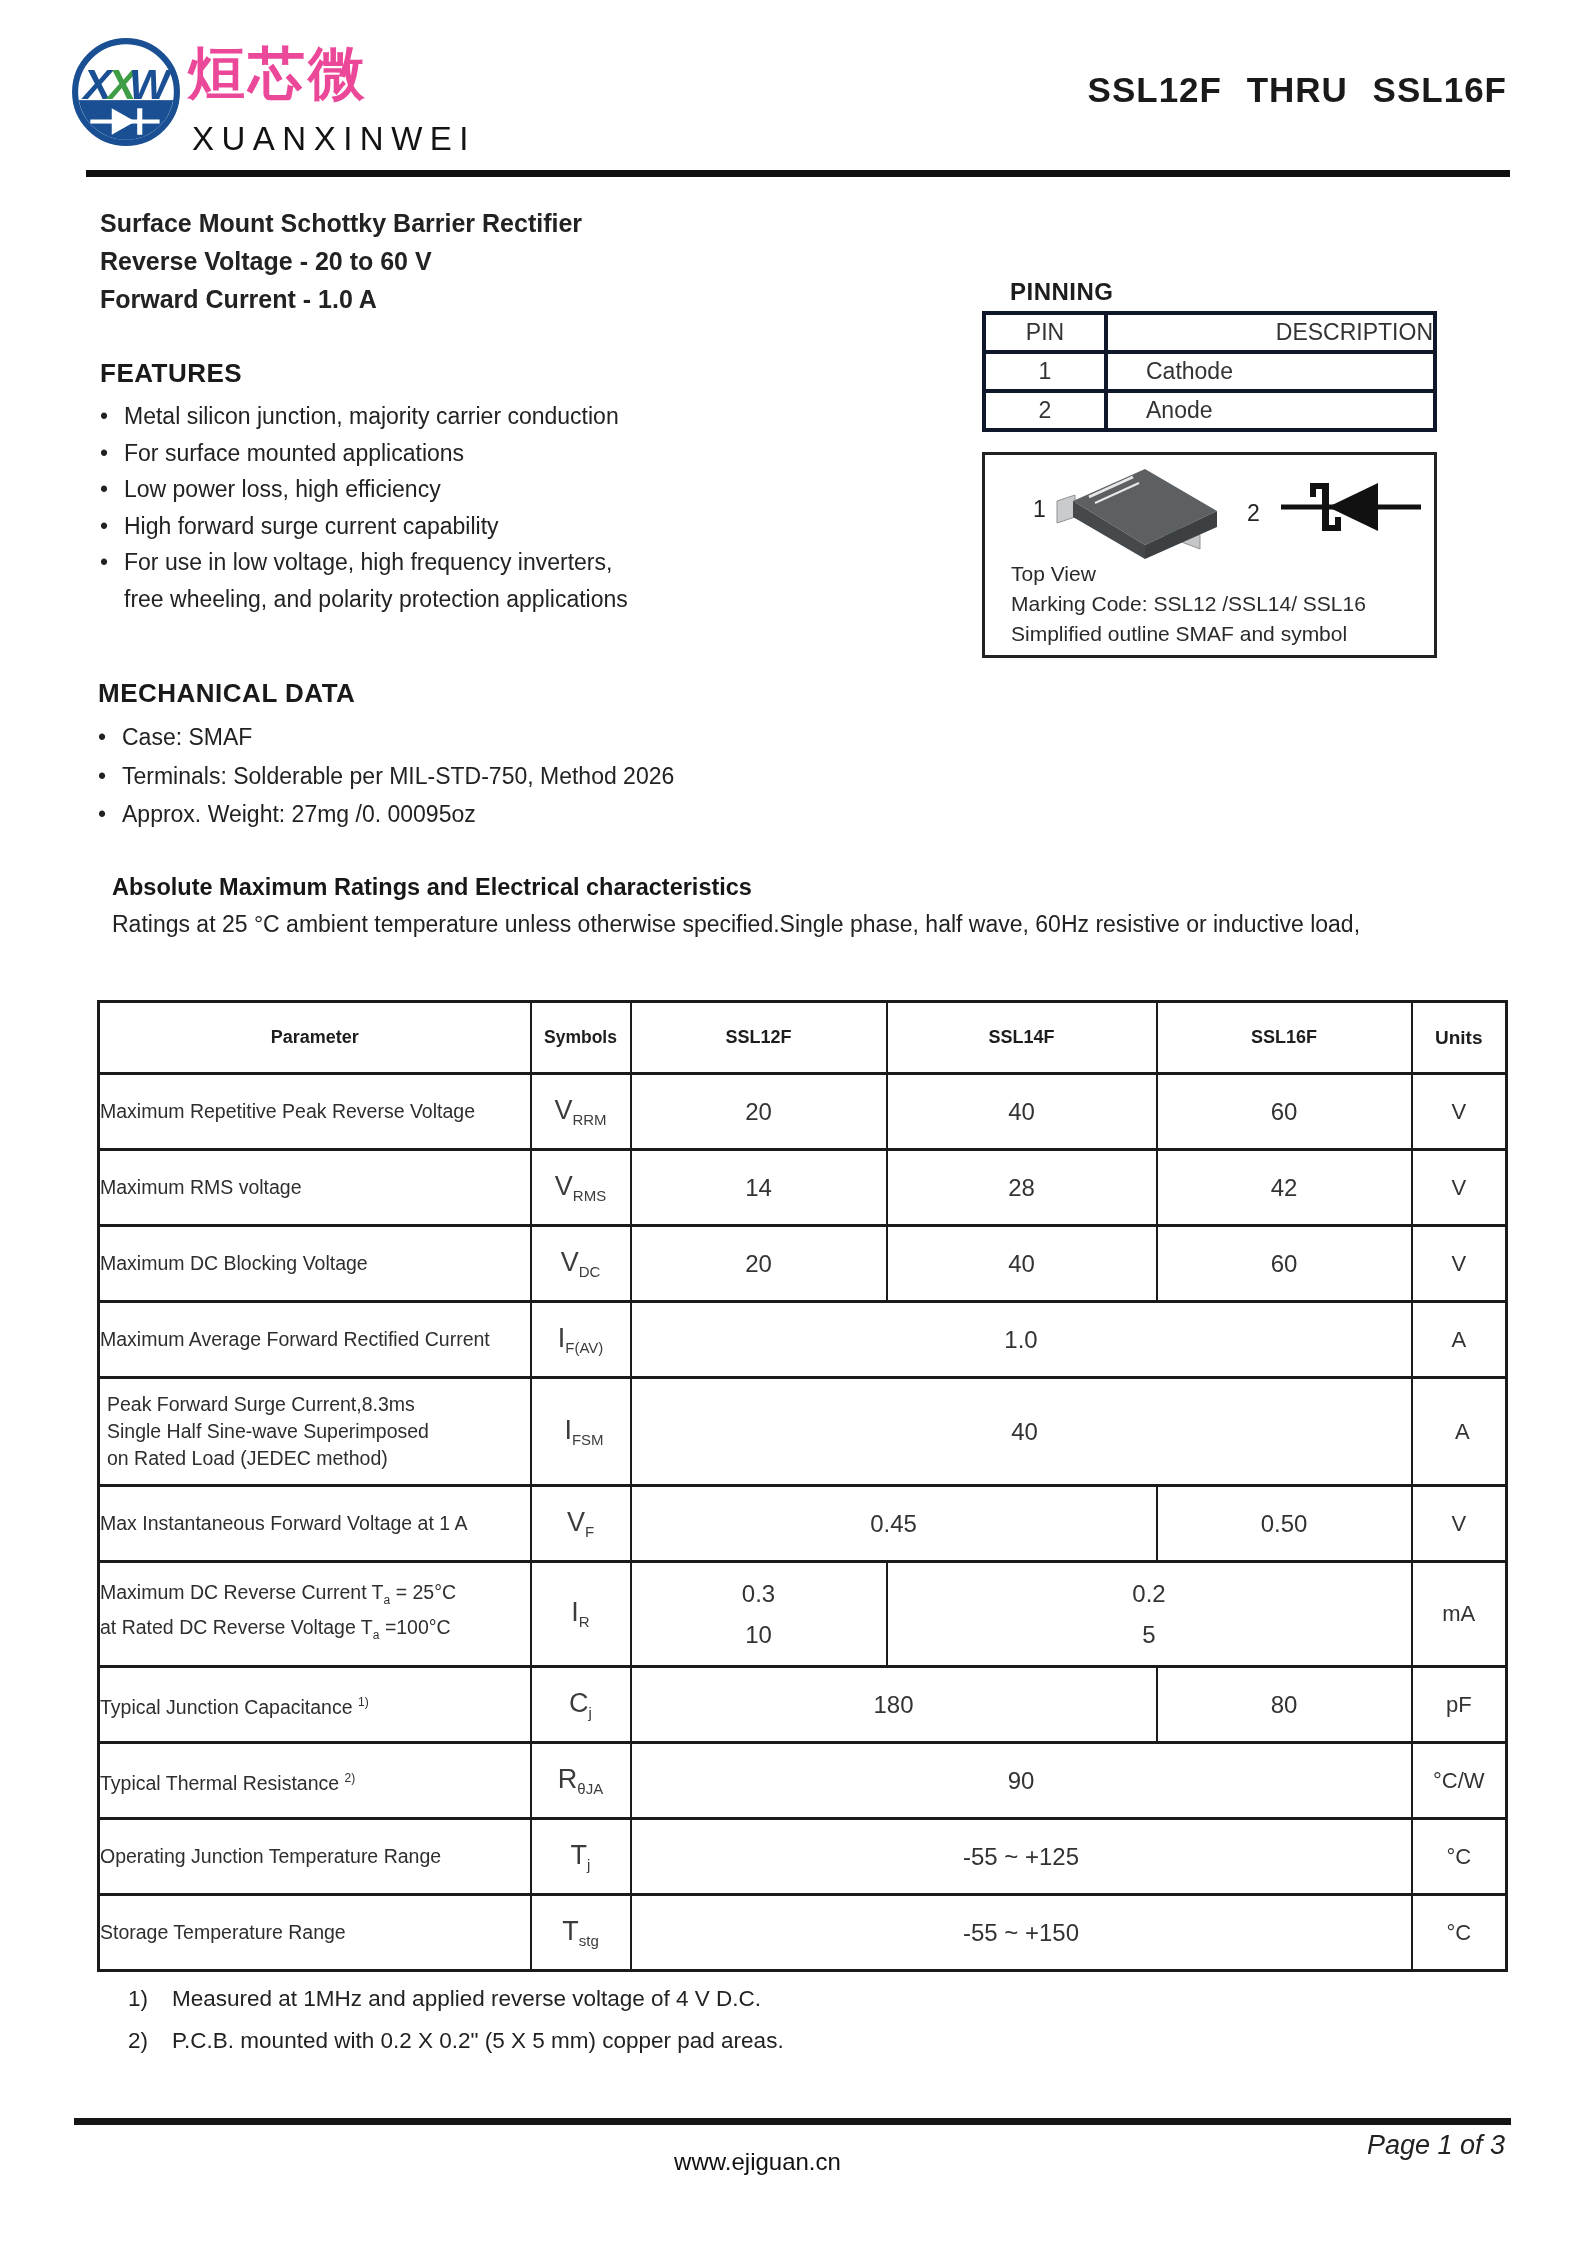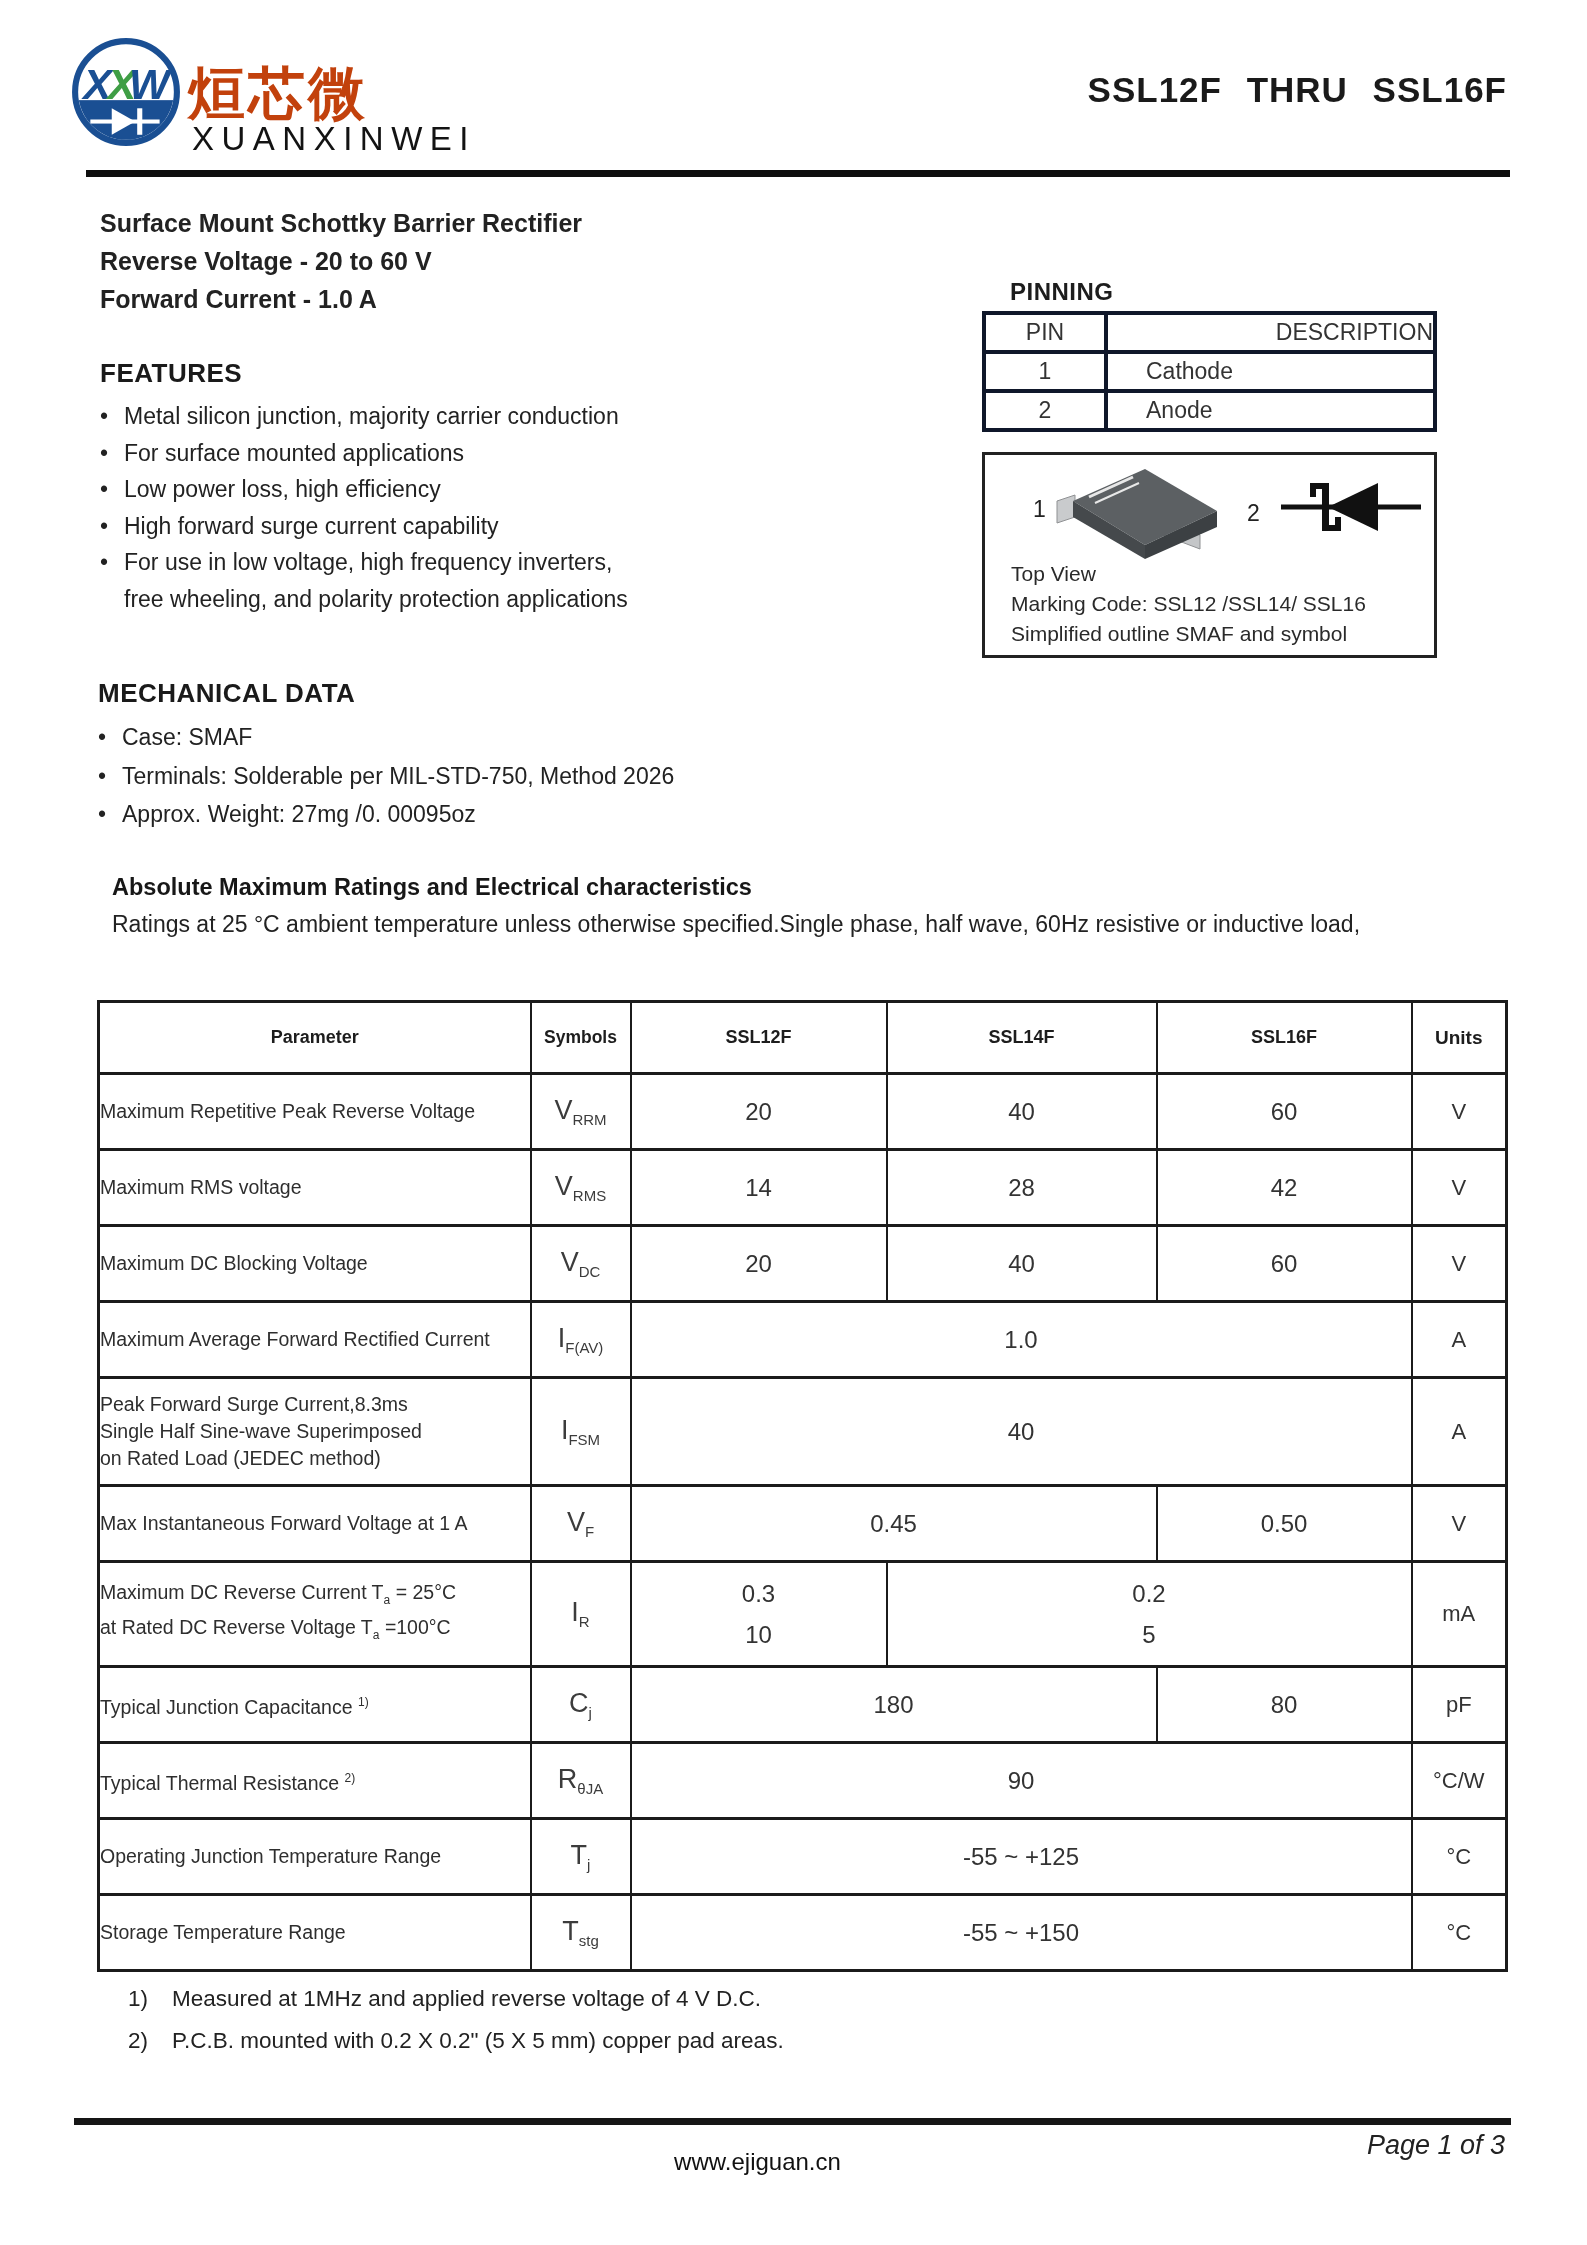--- a/index.html
+++ b/index.html
@@ -2,21 +2,21 @@
 <html><head>
 <meta charset="utf-8">
 <style>
   html,body{margin:0;padding:0;background:#e8e8e8;}
   .page{
     position:relative;width:1587px;height:2245px;background:#ffffff;
     font-family:"Liberation Sans",sans-serif;color:#1d1d1d;overflow:hidden;margin:0 auto;
   }
   
   .logo-wrap{position:absolute;left:70px;top:36px;width:112px;height:112px;}
-  .logo-cn{position:absolute;left:188px;top:36px;font-size:57px;font-weight:700;letter-spacing:3px;color:#c2410c;margin-top:20px;}
+  .logo-cn{position:absolute;left:188px;top:36px;font-size:57px;font-weight:700;letter-spacing:3px;color:#ec4899;}
   .logo-en{position:absolute;left:192px;top:120px;font-size:33px;font-weight:500;letter-spacing:7.5px;color:#131313;}
   .doc-title{position:absolute;right:80px;top:70px;font-size:35px;font-weight:700;letter-spacing:1px;word-spacing:14px;color:#1a1a1a;}
   .rule-top{position:absolute;left:86px;top:170px;width:1424px;height:7px;background:#0e0e0e;}
   
   .summary{position:absolute;left:100px;top:204px;font-size:25px;font-weight:700;line-height:38px;color:#222;}
   .sec-h{position:absolute;font-size:26px;font-weight:700;color:#1a1a1a;letter-spacing:0.5px;}
   .features-h{left:100px;top:358px;}
   .mech-h{left:98px;top:678px;}
   .blist{position:absolute;font-size:23px;color:#222;}
   .features-list{left:100px;top:398px;}
@@ -46,21 +46,21 @@
   .ratings-table th.h-symbols{font-size:17.5px;}
   .ratings-table th.h-units{font-size:19px;}
   .c-param{text-align:left;padding-left:14px;font-size:19.5px;color:#2e2e2e;line-height:27px;}
   .c-symbol{text-align:center;font-size:27px;color:#3c3c3c;}
   .c-symbol sub{font-size:15px;}
   .c-value{text-align:center;font-size:24px;color:#333;}
   .c-value .stack{line-height:41px;}
   .c-unit{text-align:center;font-size:22px;color:#333;}
   .c-param sup{font-size:12px;}
   .c-param sub{font-size:12px;}
-  tr.r-h1 td{height:73px;} tr.r-h2 td{height:105px;} tr.r-h3 td{height:102px;}
+  tr.r-h1 td{height:73px;} tr.r-h2 td{height:105px;padding-left:7px;} tr.r-h3 td{height:102px;}
   
   .footnotes{position:absolute;left:128px;top:1978px;font-size:22.5px;color:#222;}
   .fn-row{line-height:42px;display:flex;}
   .fn-row .mark{width:44px;flex:none;}
   .rule-bottom{position:absolute;left:74px;top:2118px;width:1437px;height:7px;background:#151515;}
   .page-num{position:absolute;right:82px;top:2130px;font-size:27px;font-style:italic;color:#222;}
   .site{position:absolute;left:0;right:72px;top:2148px;text-align:center;font-size:24px;color:#111;}
 </style>
 </head>
 <body>

